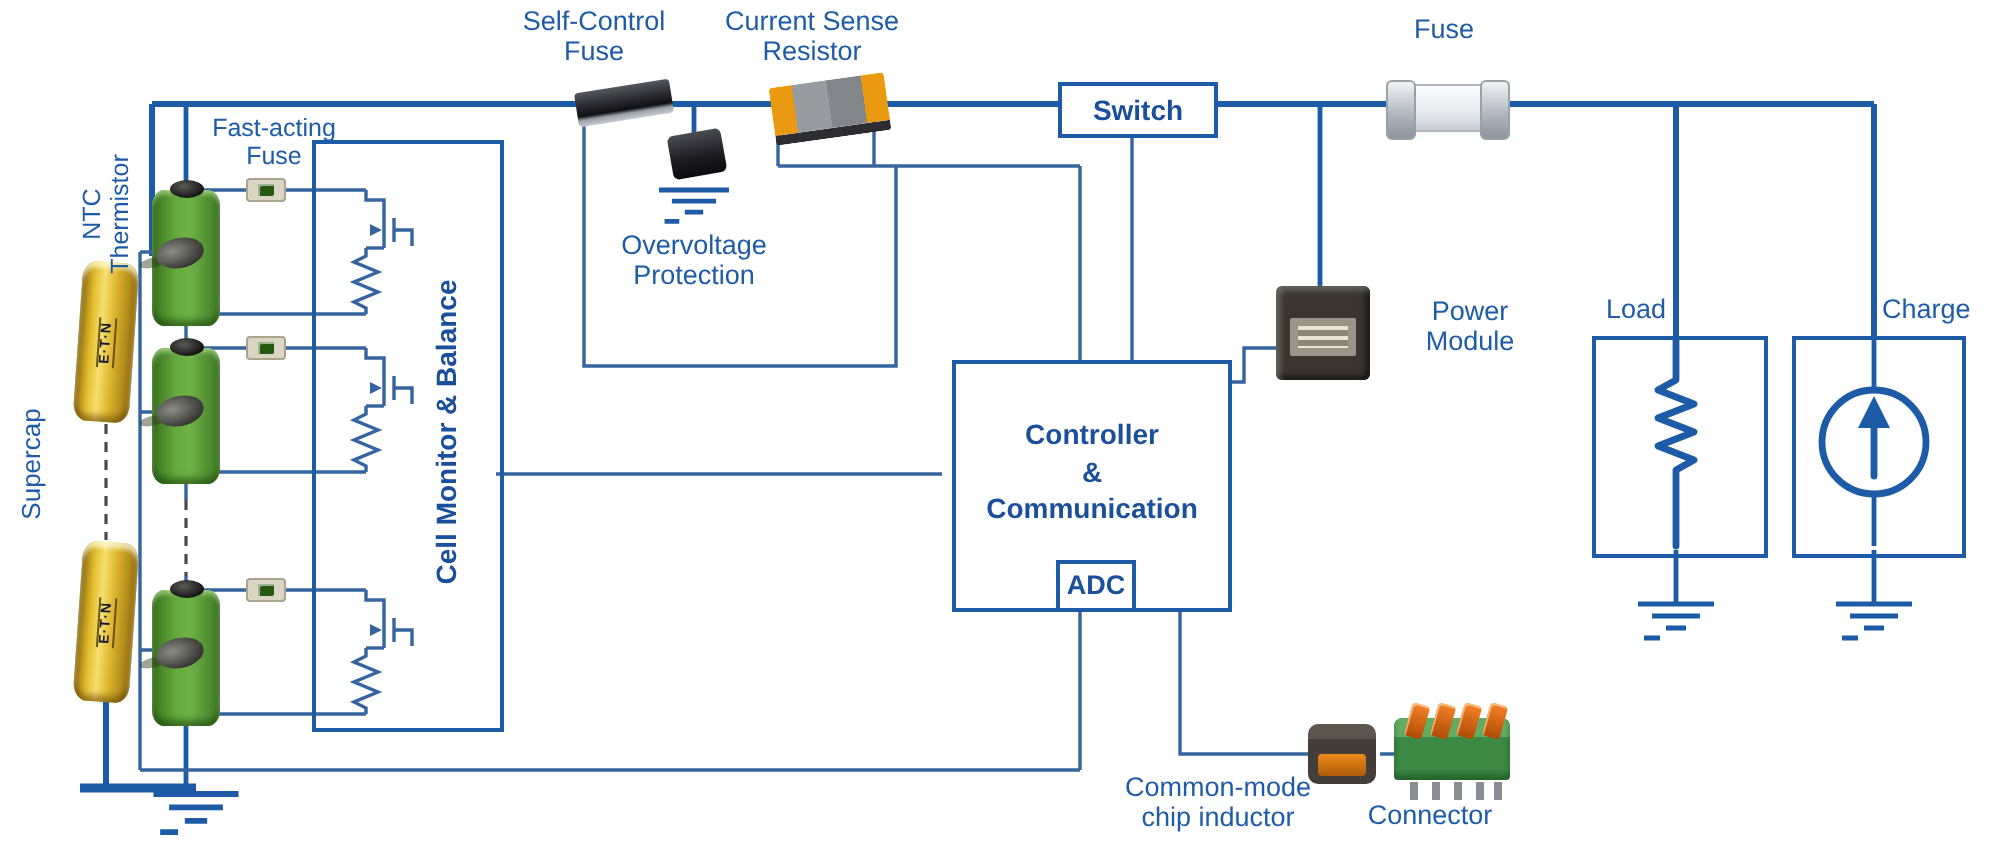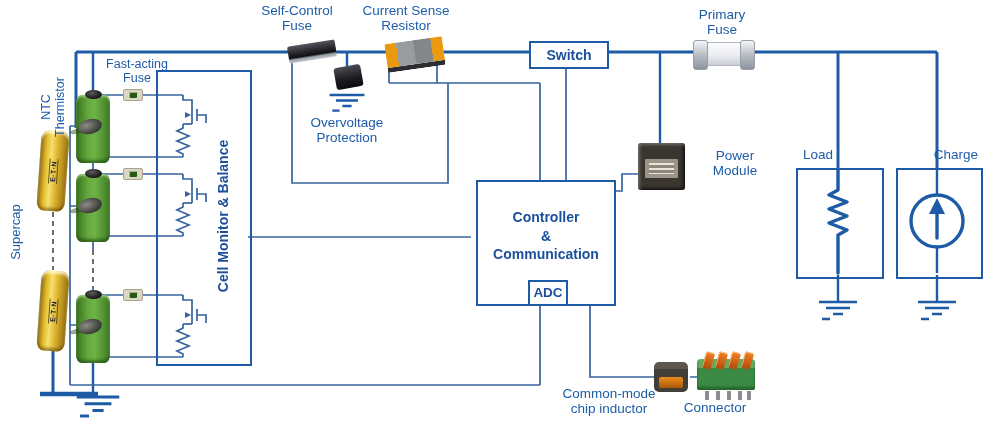--- a/index.html
+++ b/index.html
@@ -213,35 +213,34 @@
 
   <div class="lbl" style="left:238px;top:3px;width:118px;">
     <span>Self-Control</span>
       <span>Fuse</span>
   </div>
   <div class="lbl" style="left:350px;top:3px;width:112px;">
     <span>Current Sense</span>
       <span>Resistor</span>
   </div>
   <div class="lbl" style="left:664px;top:7px;width:116px;">
-    <span>Primary</span>
       <span>Fuse</span>
   </div>
   <div class="lbl" style="left:288px;top:115px;width:118px;">
     <span>Overvoltage</span>
       <span>Protection</span>
   </div>
   <div class="lbl" style="left:688px;top:148px;width:56px;margin-left:19px;">
     <span>Power</span>
       <span>Module</span>
   </div>
   <div class="lbl" style="left:788px;top:147px;width:45px;text-align:right;">
     <span>Load</span>
   </div>
-  <div class="lbl" style="left:922px;top:147px;width:56px;text-align:right;">
+  <div class="lbl" style="left:941px;top:147px;width:56px;text-align:left;">
     <span>Charge</span>
   </div>
   <div class="lbl" style="left:545px;top:386px;width:128px;">
     <span>Common-mode</span>
       <span>chip inductor</span>
   </div>
   <div class="lbl" style="left:662px;top:400px;width:106px;">
     <span>Connector</span>
   </div>
   <div class="lbl" style="left:94px;top:57px;width:86px;font-size:12.5px;">

